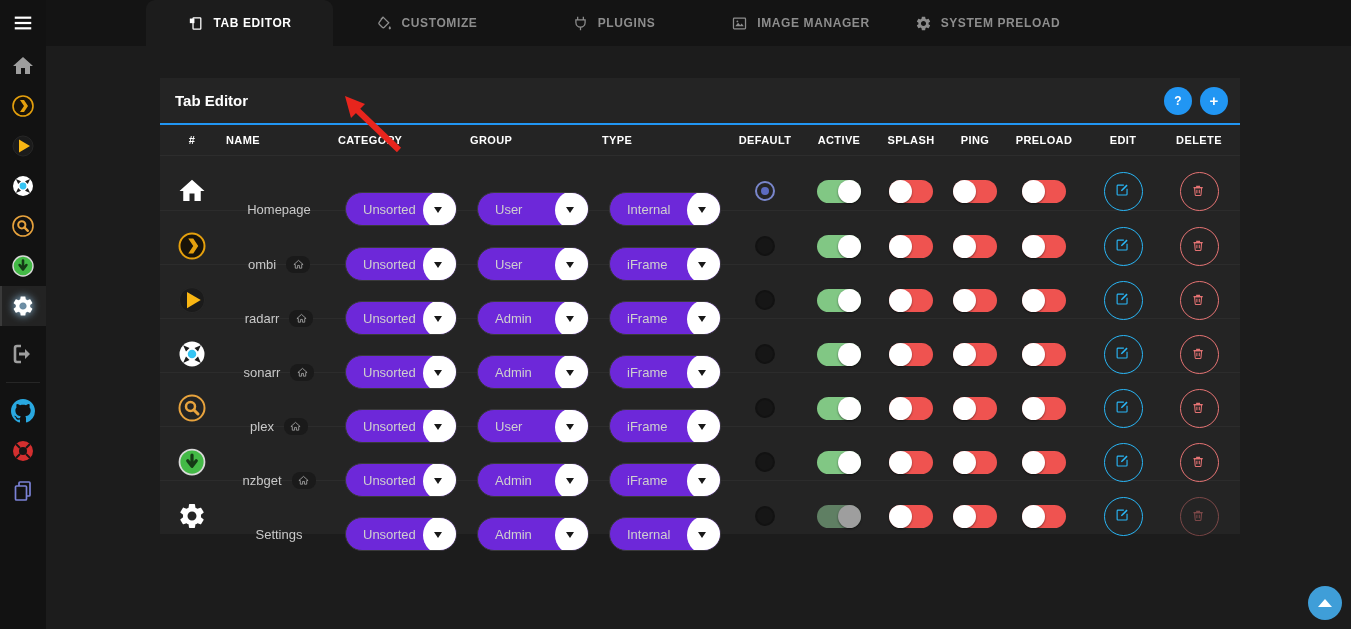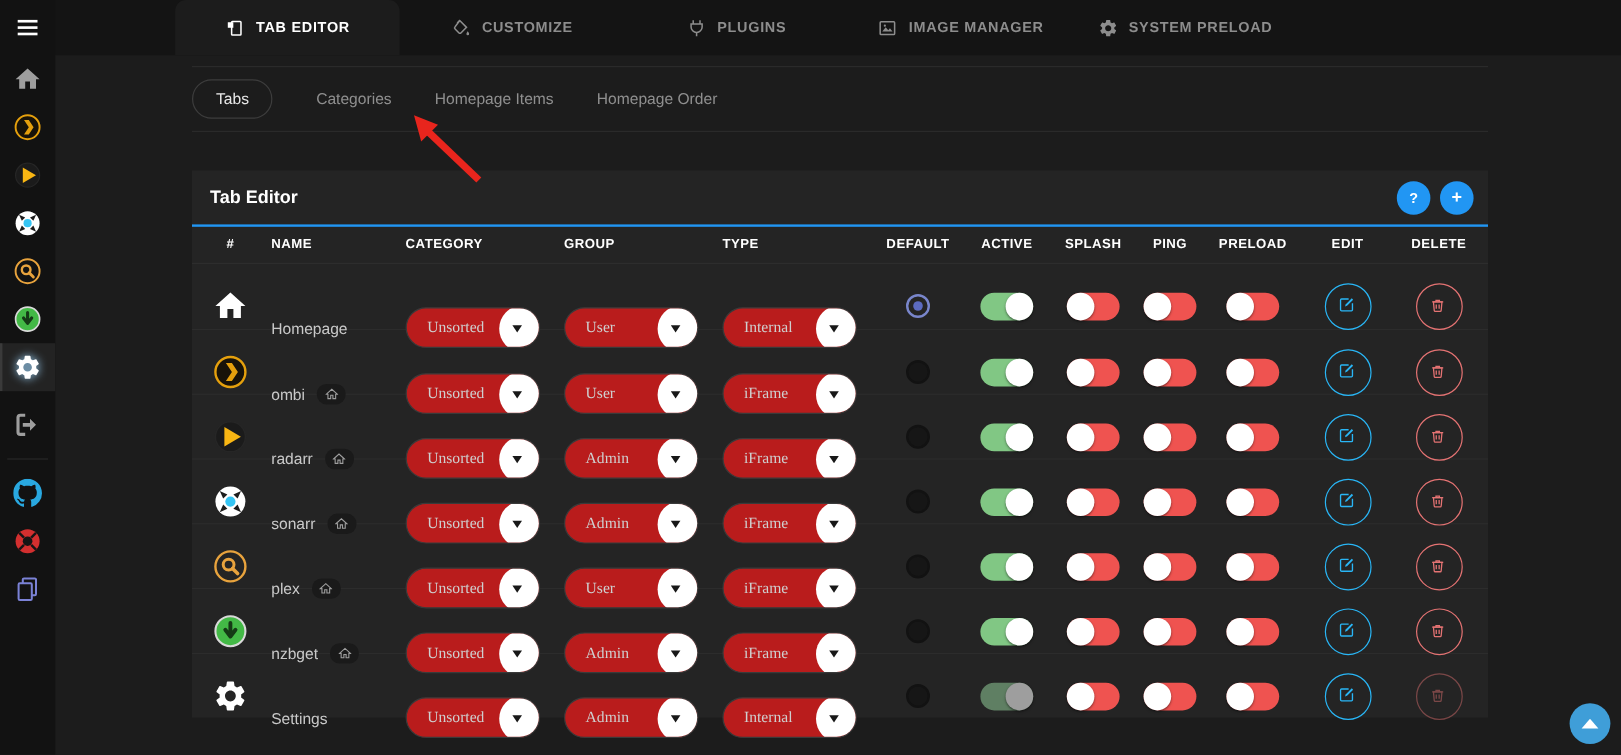--- a/index.html
+++ b/index.html
@@ -40,29 +40,29 @@
     font-size:15px; font-weight:700; display:flex; align-items:center; justify-content:center; cursor:pointer; line-height:1; }
   .round-btn.help { font-size:12px; }
   
   .grid-cols { display:grid; grid-template-columns:56px 112px 132px 132px 132px 74px 74px 70px 58px 80px 78px 74px; padding:0 4px; }
   .thead { height:33px; align-items:center; border-top:2px solid #2196f3; border-bottom:1px solid #2d2d2d; }
   .th { color:#fff; font-size:11px; font-weight:700; letter-spacing:.4px; text-align:center; }
   .th.left { text-align:left; padding-left:6px; }
   .trow { height:54px; align-items:center; }
   .trow + .trow { border-top:1px solid #2c2c2c; }
   .cell { display:flex; align-items:center; justify-content:center; }
-  .cell.left { justify-content:flex-start; padding-left:6px;margin-top:36px; }
+  .cell.left { justify-content:center; padding-left:6px;margin-top:36px; }
   .row-icon svg { width:30px; height:30px; }
   .tab-name { color:#c9c9c9; font-size:13px; }
   .home-badge { margin-left:10px; width:24px; height:17px; border-radius:8px; background:#1a1a1a;
     display:flex; align-items:center; justify-content:center; }
   .home-badge svg { width:11px; height:11px; }
   
-  .select { position:relative; width:112px; height:34px; background:#b91c1c; border:1px solid #3a3a3a; border-radius:17px;
-    display:flex; align-items:center; padding-left:17px; color:#cfcfcf; font-size:13px; cursor:pointer; overflow:hidden;font-family:Liberation Serif, serif; }
+  .select { position:relative; width:112px; height:34px; background:#6d28d9; border:1px solid #3a3a3a; border-radius:17px;
+    display:flex; align-items:center; padding-left:17px; color:#cfcfcf; font-size:13px; cursor:pointer; overflow:hidden; }
   .select .caret-circle { position:absolute; right:-3px; top:-2px; width:36px; height:38px; border-radius:50%; background:#fff;
     display:flex; align-items:center; justify-content:center; }
   .select .caret-circle:after { content:""; width:0; height:0; border-left:4px solid transparent; border-right:4px solid transparent;
     border-top:6px solid #181818; margin-right:6px; }
   
   .radio { width:20px; height:20px; border-radius:50%; cursor:pointer; }
   .radio.on { border:2px solid #7986cb; display:flex; align-items:center; justify-content:center; }
   .radio.on:after { content:""; width:8px; height:8px; border-radius:50%; background:#5c6bc0; }
   .radio.off { background:#161616; border:2px solid #121212; }
   
@@ -206,26 +206,20 @@
     </div>
     <div class="top-tab">
       <svg viewBox="0 0 24 24">
         <path d="M19.14 12.94c.04-.3.06-.61.06-.94 0-.32-.02-.64-.07-.94l2.03-1.58c.18-.14.23-.41.12-.61l-1.92-3.32c-.12-.22-.37-.29-.59-.22l-2.39.96c-.5-.38-1.03-.7-1.62-.94l-.36-2.54c-.04-.24-.24-.41-.48-.41h-3.84c-.24 0-.43.17-.47.41l-.36 2.54c-.59.24-1.13.57-1.62.94l-2.39-.96c-.22-.08-.47 0-.59.22L2.74 8.87c-.12.21-.08.47.12.61l2.03 1.58c-.05.3-.09.63-.09.94s.02.64.07.94l-2.03 1.58c-.18.14-.23.41-.12.61l1.92 3.32c.12.22.37.29.59.22l2.39-.96c.5.38 1.03.7 1.62.94l.36 2.54c.05.24.24.41.48.41h3.84c.24 0 .44-.17.47-.41l.36-2.54c.59-.24 1.13-.56 1.62-.94l2.39.96c.22.08.47 0 .59-.22l1.92-3.32c.12-.22.07-.47-.12-.61l-2.01-1.58zM12 15.6c-1.98 0-3.6-1.62-3.6-3.6s1.62-3.6 3.6-3.6 3.6 1.62 3.6 3.6-1.62 3.6-3.6 3.6z" fill="#8d8d8d"></path>
       </svg>
       <span>SYSTEM PRELOAD</span>
     </div>
   </div>
 
 <div class="content">
-  <div class="subnav" id="subnav">
-      <span class="subnav-pill">Tabs</span>
-      <span class="subnav-link">Categories</span>
-      <span class="subnav-link">Homepage Items</span>
-      <span class="subnav-link">Homepage Order</span>
-    </div>
 
   <svg class="annotation-arrow" viewBox="0 0 90 70">
     <line x1="68" y1="60" x2="24" y2="18" stroke="#e8251d" stroke-width="6"></line>
     <polygon points="14,6 34,14 20,28" fill="#e8251d"></polygon>
   </svg>
 
   <div class="panel">
     <div class="panel-header">
       <span class="panel-title">Tab Editor</span>
       <div class="panel-actions">

